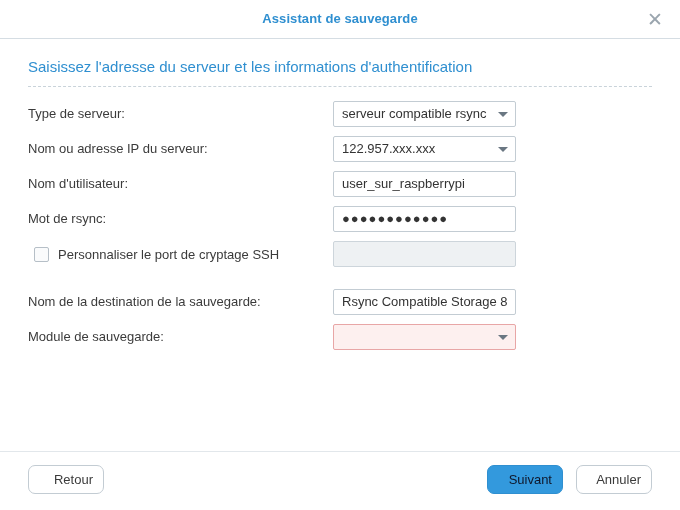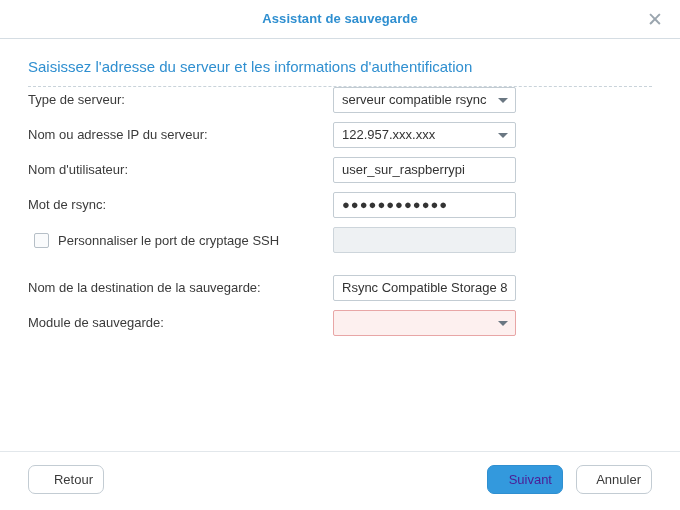--- a/index.html
+++ b/index.html
@@ -64,20 +64,21 @@
     box-sizing: border-box;
   }
   .section-title {
     margin-top: 19px;
     font-size: 15px;
     color: #2f8fd0;
     padding-bottom: 11px;
     border-bottom: 1px dashed #c9d3da;
   }
   .form {
+    margin-top: 14px;
   }
   .row {
     display: flex;
     align-items: center;
     height: 26px;
     margin-bottom: 9px;
   }
   .row.spacer-top {
     margin-top: 22px;
   }
@@ -199,21 +200,21 @@
   .btn.back {
     left: 28px;
   }
   .btn.cancel {
     right: 28px;
   }
   .btn.next {
     right: 117px;
     background: #3399dd;
     border: 1px solid #2f8fd0;
-    color: #4c1d95;
+    color: #0f172a;
   }
 </style>
 </head>
 <body>
 
 <div class="dialog">
 
   <div class="titlebar">
     <div class="titlebar-text">Assistant de sauvegarde</div>
     <div class="close-icon">✕</div>

